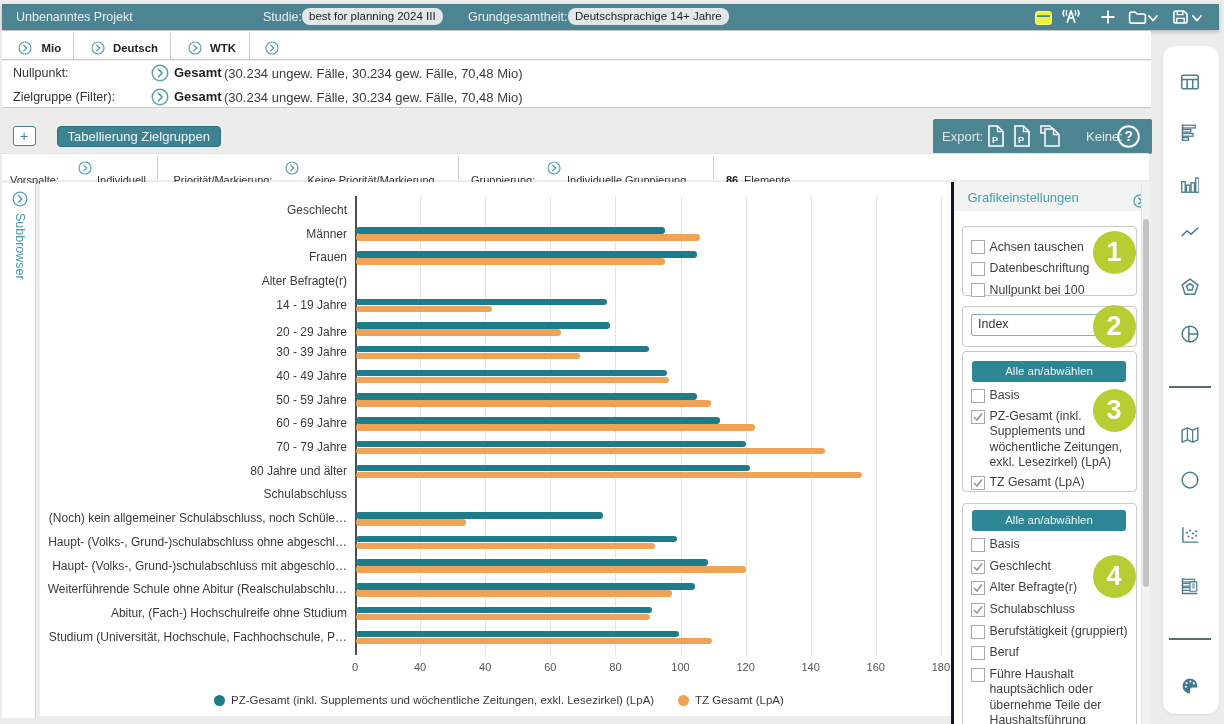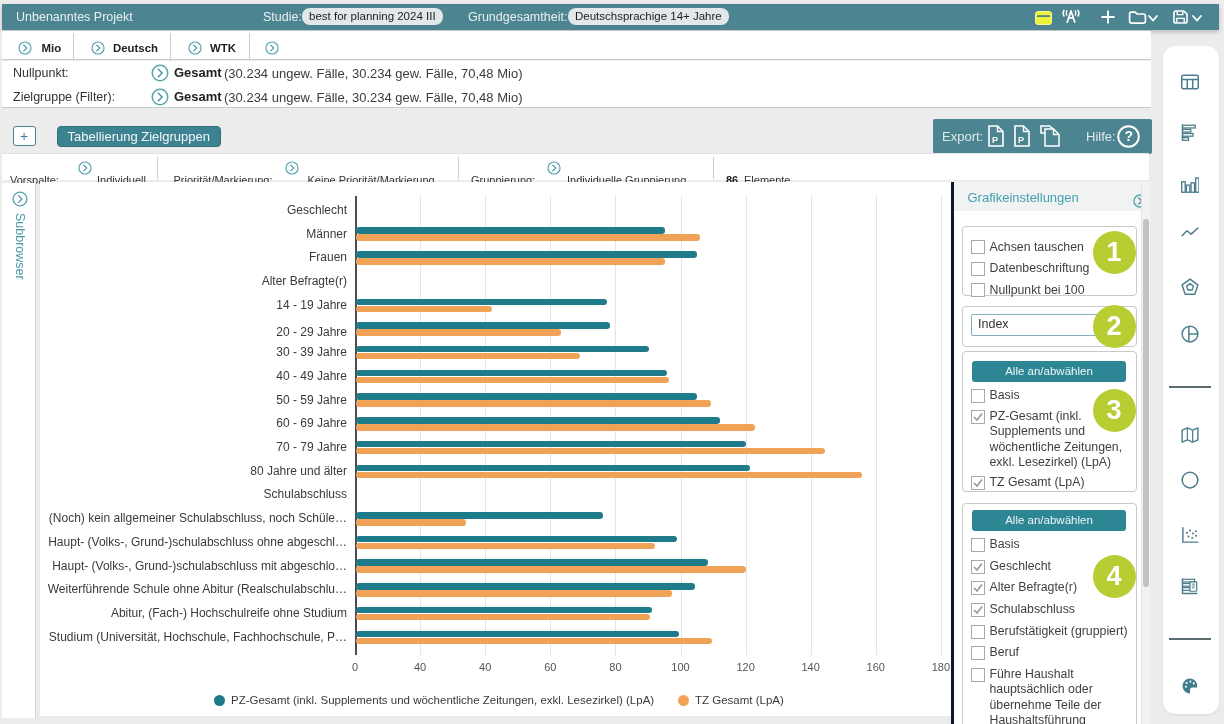--- a/index.html
+++ b/index.html
@@ -137,21 +137,21 @@
   <svg width="16" height="22" viewBox="0 0 16 22" style="position:absolute;left:81px;top:6px">
       <path d="M1 1 H9.5 L15 6.5 V21 H1 Z" fill="none" stroke="#fff" stroke-width="1.6"></path>
       <path d="M9.5 1 V6.5 H15" fill="none" stroke="#fff" stroke-width="1.4"></path>
       <text x="4" y="18" font-size="9" font-weight="bold" fill="#fff" font-family="Liberation Sans">P</text>
     </svg>
   <svg width="22" height="22" viewBox="0 0 22 22" style="position:absolute;left:106px;top:6px">
       <path d="M6 4 H14.5 L20 9.5 V21 H6 Z" fill="none" stroke="#fff" stroke-width="1.5"></path>
       <path d="M14.5 4 V9.5 H20" fill="none" stroke="#fff" stroke-width="1.3"></path>
       <path d="M6 8 H2 V1 H10.5 L14.5 4" fill="none" stroke="#fff" stroke-width="1.5"></path>
     </svg>
-  <span style="position:absolute;left:153px;top:0;height:34px;line-height:35px">Hilfe:</span>
+  <span style="position:absolute;left:153px;top:0;height:34px;line-height:35px">Keine:</span>
   <svg width="23" height="23" viewBox="0 0 23 23" style="position:absolute;left:184px;top:6px">
       <circle cx="11.5" cy="11.5" r="10.3" fill="none" stroke="#fff" stroke-width="1.9"></circle>
       <text x="7.6" y="16.4" font-size="14" font-weight="bold" fill="#fff" font-family="Liberation Sans">?</text>
     </svg>
 </div>
 
 <div class="row5">
   <span class="r5t" style="left:8px">Vorspalte:</span>
   <svg class="chev" width="14" height="14" viewBox="0 0 20 20" style="left:75.5px;top:6.5px">
       <circle cx="10" cy="10" r="8.6" fill="none" stroke="#5ba3b1" stroke-width="1.7"></circle>

